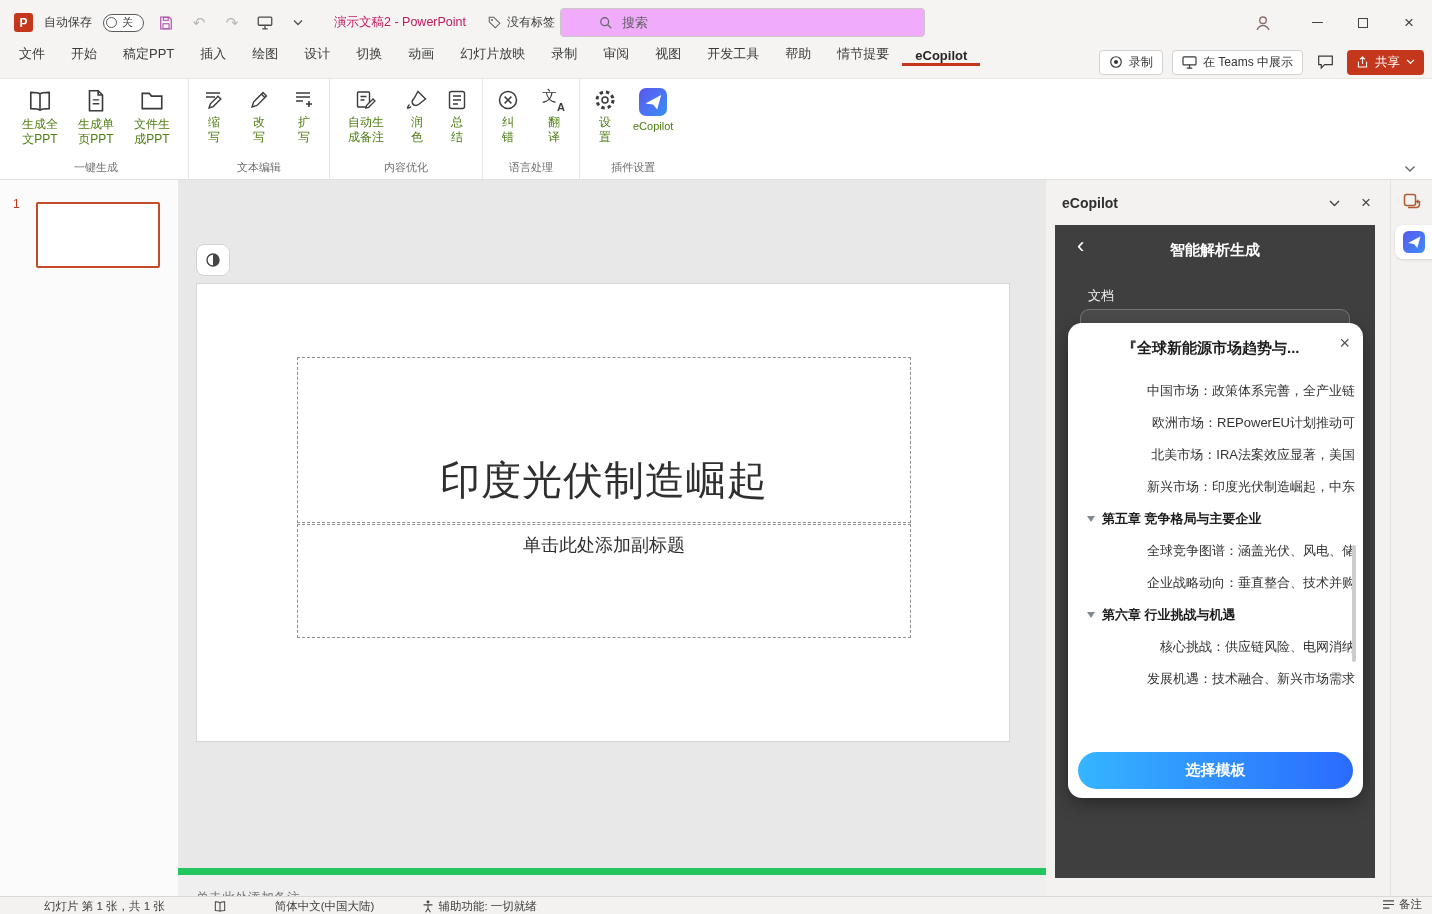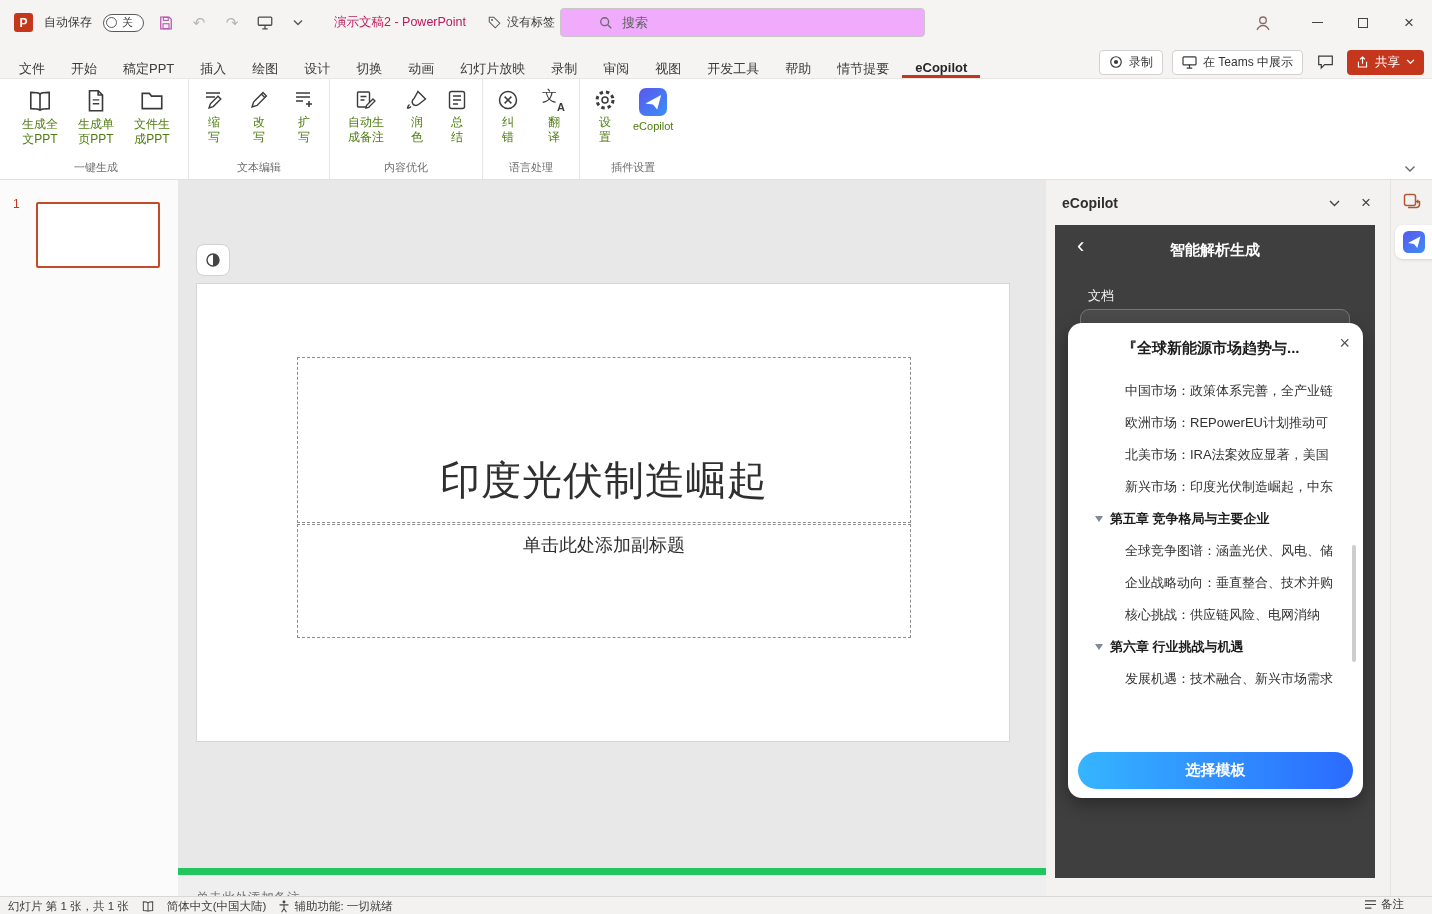--- a/index.html
+++ b/index.html
@@ -23,21 +23,21 @@
   .searchbox{position:absolute;left:560px;top:8px;width:365px;height:29px;background:#f0abfc;border:1px solid #c9c7c5;border-radius:4px;display:flex;align-items:center;padding-left:38px;gap:9px;}
   .searchbox span{font-size:13px;color:#5f5f5f;}
   .tb-right{position:absolute;right:0;top:0;height:45px;display:flex;align-items:center;}
   .avatar{width:26px;height:26px;display:flex;align-items:center;justify-content:center;margin-right:18px;}
   .winbtn{width:46px;height:45px;display:flex;align-items:center;justify-content:center;color:#444;}
   .min-glyph{width:11px;height:1px;background:#444;}
   .max-glyph{width:10px;height:10px;border:1px solid #444;}
   .close-glyph{font-size:17px;line-height:1;color:#444;}
 
   
-  .tabsrow{position:absolute;left:0;top:45px;width:100%;height:34px;background:#f5f4f2;border-bottom:1px solid #e9e7e4;display:flex;align-items:flex-end;padding-left:6px;}
+  .tabsrow{position:absolute;left:0;top:45px;width:100%;height:34px;background:#f5f4f2;border-bottom:1px solid #e9e7e4;display:flex;align-items:flex-start;padding-left:6px;}
   .tab{font-size:13px;color:#3b3b3b;padding:0 13px;display:flex;align-items:center;white-space:nowrap;}
   .tab.active{font-weight:bold;color:#262626;border-bottom:3px solid #c4371c;padding-top:3px;}
   .tr-right{position:absolute;right:8px;top:4px;height:26px;display:flex;align-items:center;gap:9px;}
   .pillbtn{height:25px;border:1px solid #d4d2d0;border-radius:4px;background:#fff;display:flex;align-items:center;gap:6px;padding:0 9px;font-size:12px;color:#333;white-space:nowrap;}
   .iconbtn{width:26px;height:25px;display:flex;align-items:center;justify-content:center;}
   .sharebtn{height:25px;border-radius:4px;background:#c4371c;color:#fff;display:flex;align-items:center;gap:6px;padding:0 9px;font-size:12.5px;white-space:nowrap;}
 
   
   .ribbon{position:absolute;left:0;top:79px;width:100%;height:101px;background:#fff;border-bottom:1px solid #e3e1de;display:flex;align-items:stretch;padding-left:4px;}
   .rgroup{display:flex;flex-direction:column;align-items:center;padding:7px 12px 2px;border-right:1px solid #e8e6e3;position:relative;}
@@ -77,38 +77,38 @@
   .tp-close{right:14px;font-size:17px;}
   .tp-body{position:absolute;left:9px;top:45px;width:320px;height:653px;background:#3f3f3f;overflow:hidden;}
   .back-btn{position:absolute;left:22px;top:10px;color:#fff;font-size:22px;line-height:22px;}
   .tp-heading{position:absolute;left:0;top:16px;width:100%;text-align:center;color:#fff;font-size:15px;font-weight:bold;}
   .tp-doclabel{position:absolute;left:33px;top:62px;color:#f0f0f0;font-size:13px;}
   .tp-input{position:absolute;left:25px;top:84px;width:270px;height:40px;background:#4b4b4b;border:1px solid #767676;border-radius:9px;}
 
   .card{position:absolute;left:13px;top:98px;width:295px;height:475px;background:#fff;border-radius:14px;box-shadow:0 6px 18px rgba(0,0,0,.35);}
   .card-close{position:absolute;right:13px;top:10px;font-size:18px;color:#555;}
   .card-title{position:absolute;left:54px;top:16px;width:224px;font-size:15px;font-weight:bold;color:#1d1d1d;white-space:nowrap;overflow:hidden;}
-  .card-list{position:absolute;left:8px;top:52px;width:287px;}
+  .card-list{position:absolute;left:0;top:52px;width:287px;text-align:right;}
   .crow{height:32px;line-height:32px;white-space:nowrap;overflow:hidden;font-size:13px;color:#323232;}
   .crow.line{padding-left:49px;}
   .crow.chapter{padding-left:19px;font-weight:bold;color:#1c1c1c;display:flex;align-items:center;gap:7px;}
   .tri{width:0;height:0;border-left:4.5px solid transparent;border-right:4.5px solid transparent;border-top:6px solid #7f8a96;flex:0 0 auto;}
   .card-scroll{position:absolute;left:284px;top:222px;width:4px;height:117px;background:#cdcdcd;border-radius:2px;}
   .select-btn{position:absolute;left:10px;top:429px;width:275px;height:37px;border:none;border-radius:19px;background:linear-gradient(90deg,#35b5ff,#2b6bff);color:#fff;font-size:15px;font-weight:bold;font-family:inherit;}
 
   
   .rightstrip{position:absolute;left:1390px;top:180px;width:42px;height:716px;background:#f3f2f0;border-left:1px solid #e5e3e0;}
   .strip-icon{position:absolute;left:11px;top:12px;}
   .strip-tab{position:absolute;left:4px;top:45px;width:38px;height:34px;background:#fff;border-radius:8px 0 0 8px;display:flex;align-items:center;justify-content:center;box-shadow:0 1px 3px rgba(0,0,0,.12);}
 
   
   .statusbar{position:absolute;left:0;top:896px;width:100%;height:18px;background:#f3f2f0;border-top:1px solid #dad8d5;font-size:11.5px;color:#3c3c3c;}
   .sb-left{position:absolute;left:8px;top:0;height:18px;display:flex;align-items:center;gap:12px;white-space:nowrap;}
   .sb-right{position:absolute;right:6px;top:0;height:18px;display:flex;align-items:center;gap:10px;white-space:nowrap;flex-direction:column;}
-  .sb-item{display:flex;align-items:center;gap:4px;}
+  .sb-item{display:flex;align-items:center;gap:4px;margin-left:36px;}
   .zoomtrack{position:relative;width:84px;height:2px;background:#9a9a9a;}
   .zoomknob{position:absolute;left:38px;top:-5px;width:6px;height:12px;background:#5f5f5f;}
   .sb-glyph{font-size:13px;color:#444;line-height:1;}
 </style>
 </head>
 <body>
 
 <svg width="0" height="0" style="position:absolute">
   <defs>
     <linearGradient id="ecg" x1="0" y1="0" x2="1" y2="1">
@@ -423,25 +423,25 @@
           <div class="crow line"><span>中国市场：政策体系完善，全产业链</span></div>
           <div class="crow line"><span>欧洲市场：REPowerEU计划推动可</span></div>
           <div class="crow line"><span>北美市场：IRA法案效应显著，美国</span></div>
           <div class="crow line"><span>新兴市场：印度光伏制造崛起，中东</span></div>
           <div class="crow chapter">
             <span class="tri"></span>
             <span>第五章 竞争格局与主要企业</span>
           </div>
           <div class="crow line"><span>全球竞争图谱：涵盖光伏、风电、储</span></div>
           <div class="crow line"><span>企业战略动向：垂直整合、技术并购</span></div>
-          <div class="crow line"><span>核心挑战：供应链风险、电网消纳</span></div>
           <div class="crow chapter">
             <span class="tri"></span>
             <span>第六章 行业挑战与机遇</span>
           </div>
+          <div class="crow line"><span>核心挑战：供应链风险、电网消纳</span></div>
           <div class="crow line"><span>发展机遇：技术融合、新兴市场需求</span></div>
         </div>
 
         <div class="card-scroll"></div>
         <button class="select-btn">选择模板</button>
       </div>
     </div>
   </div>
 
   <div class="rightstrip">

